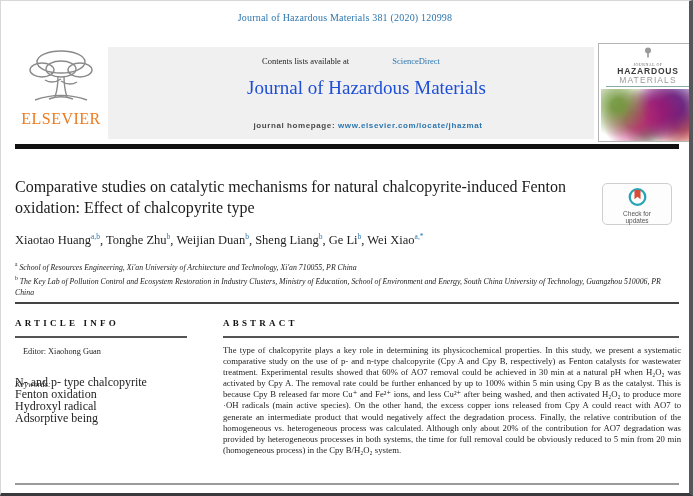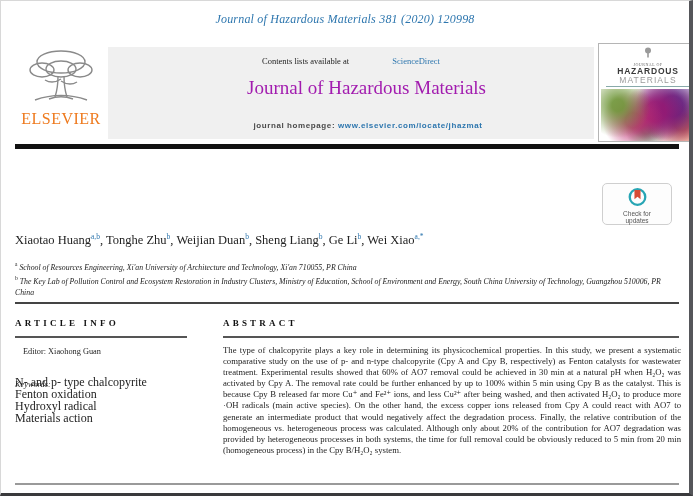--- a/index.html
+++ b/index.html
@@ -11,31 +11,31 @@
     --badge_red:#d84b35;
   }
   *{margin:0;padding:0;box-sizing:border-box;}
   body{background:#fff;font-family:"Liberation Serif","DejaVu Serif",serif;}
   .page{
     position:relative;width:693px;height:496px;background:#fff;overflow:hidden;
     border:1px solid #d8d8d8;border-right:4px solid #55565a;border-bottom:3px solid #3a3a3c;
   }
   
   .jref{position:absolute;top:11px;left:0;width:100%;text-align:center;
-        font-size:12px;color:var(--link_blue);letter-spacing:.2px;font-style:italic;}
+        font-size:10px;color:var(--link_blue);letter-spacing:.2px;}
   
   .els-block{position:absolute;left:14px;top:46px;width:92px;height:96px;text-align:center;}
   .els-block svg{display:block;margin:0 auto;}
   .els-word{font-size:16px;color:var(--elsevier_orange);letter-spacing:.5px;margin-top:1px;
             font-family:"Liberation Serif",serif;}
   .hdr-box{position:absolute;left:107px;top:46px;width:486px;height:92px;
            background:var(--header_bg);text-align:center;}
   .contents-line{margin-top:9px;font-size:8.5px;color:#222;}
   .contents-line .sd{color:var(--link_blue);cursor:pointer;padding-left:41px;}
-  .hdr-title{margin-top:11px;font-size:19px;color:#a21caf;padding-left:31px;}
+  .hdr-title{margin-top:11px;font-size:19px;color:#1d4ed8;padding-left:31px;}
   .homepage-line{position:absolute;bottom:9px;width:100%;text-align:center;
      font-family:"Liberation Sans","DejaVu Sans",sans-serif;font-size:8px;font-weight:bold;
      color:#4a4a4a;letter-spacing:.6px;margin-left:17px;}
   .homepage-line .url{color:var(--link_blue);cursor:pointer;}
   
   .cover{position:absolute;left:597px;top:42px;width:100px;height:99px;background:#fff;
          border:1px solid #b5b5b5;text-align:center;overflow:hidden;}
   .cover .emb{margin:3px auto 0;}
   .cover .jof{font-size:4px;color:#666;letter-spacing:.5px;line-height:5px;}
   .cover .hz{font-family:"Liberation Sans",sans-serif;font-size:8.5px;font-weight:bold;
@@ -116,20 +116,21 @@
     </svg>
     <div class="jof">JOURNAL OF</div>
     <div class="hz">HAZARDOUS</div>
     <div class="mt">MATERIALS</div>
     <div class="cline"></div>
     <div class="map"></div>
   </div>
 
   <div class="thick-rule"></div>
 
+  <div class="title">Comparative studies on catalytic mechanisms for natural chalcopyrite-induced Fenton oxidation: Effect of chalcopyrite type</div>
 
   <div class="badge">
     <svg width="19" height="19" viewBox="0 0 20 20">
       <circle cx="10" cy="10.5" r="8.2" fill="none" stroke="#27a5b4" stroke-width="2.4"></circle>
       <path d="M6.8 3.2 h6.4 v9.6 l-3.2-2.5 -3.2 2.5 z" fill="#d84b35"></path>
     </svg>
     <div class="bt">Check for</div>
     <div class="bt">updates</div>
   </div>
 
@@ -145,21 +146,21 @@
   <div class="rule-full"></div>
 
   <div class="sec-head ai-head">ARTICLE INFO</div>
   <div class="ai-rule"></div>
   <div class="editor">Editor: Xiaohong Guan</div>
   <div class="kw-label">Keywords:</div>
   <div class="keywords">
     <div>N- and p- type chalcopyrite</div>
     <div>Fenton oxidation</div>
     <div>Hydroxyl radical</div>
-    <div>Materials action</div>
+    <div>Adsorptive being</div>
   </div>
 
   <div class="sec-head ab-head">ABSTRACT</div>
   <div class="ab-rule"></div>
   <div class="abstract">The type of chalcopyrite plays a key role in determining its physicochemical properties. In this study, we present a systematic comparative study on the use of p- and n-type chalcopyrite (Cpy A and Cpy B, respectively) as Fenton catalysts for wastewater treatment. Experimental results showed that 60% of AO7 removal could be achieved in 30 min at a natural pH when H₂O₂ was activated by Cpy A. The removal rate could be further enhanced by up to 100% within 5 min using Cpy B as the catalyst. This is because Cpy B released far more Cu⁺ and Fe²⁺ ions, and less Cu²⁺ after being washed, and then activated H₂O₂ to produce more ·OH radicals (main active species). On the other hand, the excess copper ions released from Cpy A could react with AO7 to generate an intermediate product that would negatively affect the degradation process. Finally, the relative contribution of the homogeneous vs. heterogeneous process was calculated. Although only about 20% of the contribution for AO7 degradation was provided by heterogeneous processes in both systems, the time for full removal could be obviously reduced to 5 min from 20 min (homogeneous process) in the Cpy B/H₂O₂ system.</div>
 
   <div class="rule-bottom"></div>
 </div>
 
 </body></html>

